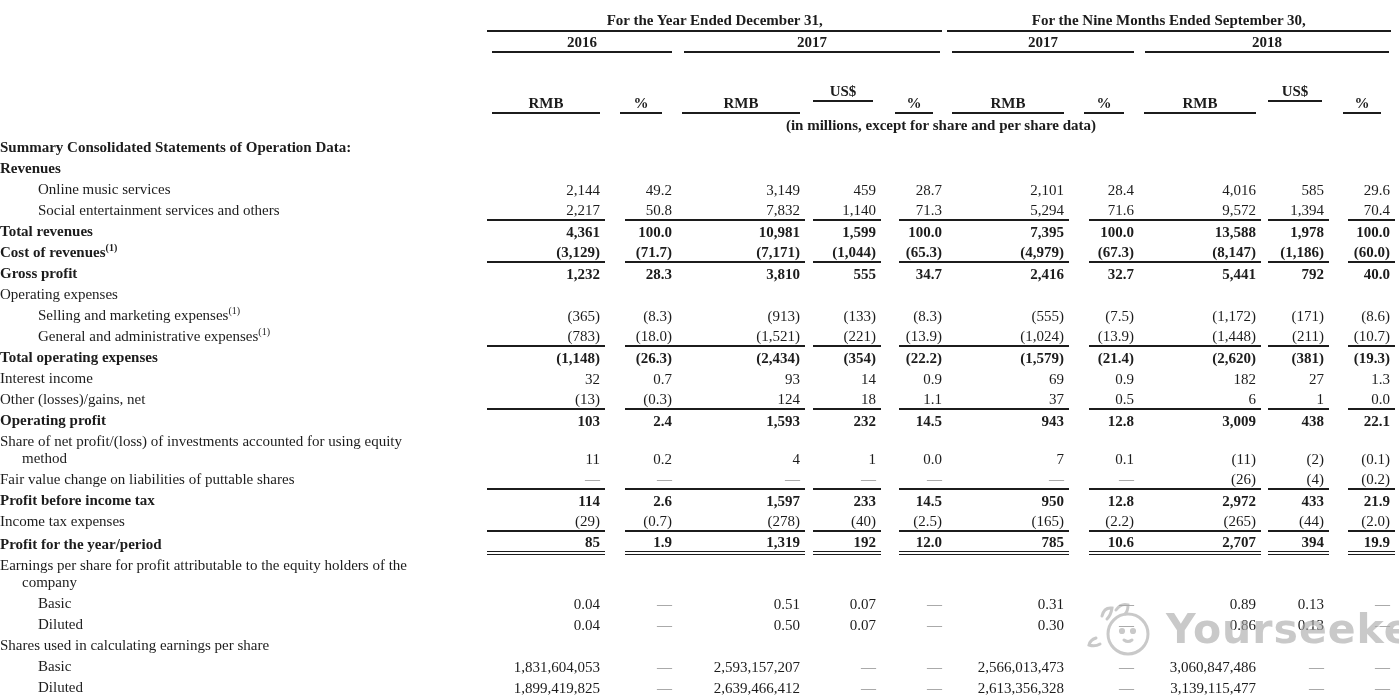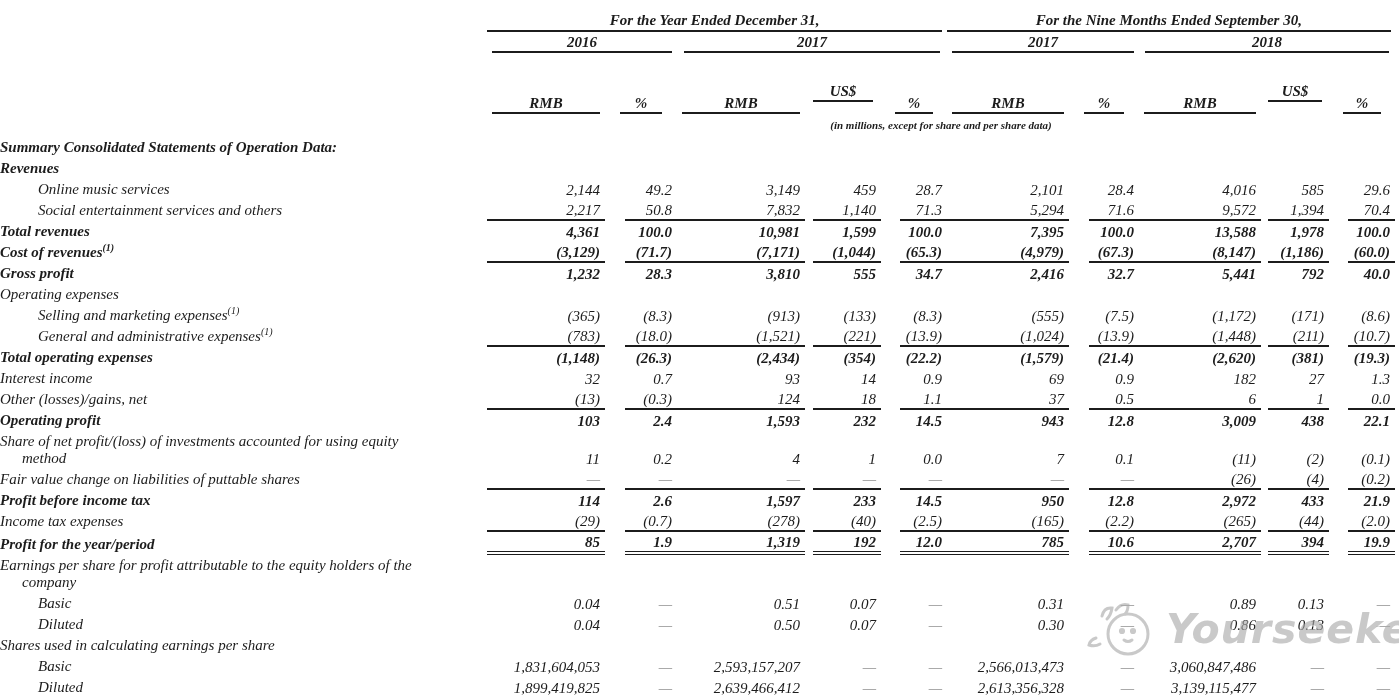--- a/index.html
+++ b/index.html
@@ -1,31 +1,31 @@
 <!DOCTYPE html>
 <html><head>
 <meta charset="utf-8">
 <style>
   html,body{margin:0;padding:0;background:#fff;}
   #page{position:relative;width:1399px;height:697px;background:#fff;overflow:hidden;
-        font-family:"Liberation Serif",serif;color:#1c1c1c;font-style:italic;}
+        font-family:"Liberation Serif",serif;color:#1c1c1c;}
   table{border-collapse:collapse;table-layout:fixed;width:1395px;margin-top:12px;
         font-size:15px;color:#1c1c1c;}
   *{box-sizing:border-box;}
   th{font-weight:bold;padding:0;vertical-align:bottom;}
   td{padding:0;}
 
   
   .h1d{border-bottom:2px solid #1c1c1c;text-align:center;padding:0 0 1px;width:99%;line-height:17px;}
   .yhd{border-bottom:2px solid #1c1c1c;text-align:center;width:95%;margin:0 auto;padding:2px 0 0;line-height:17px;}
   .chd{border-bottom:2px solid #1c1c1c;text-align:center;padding:18px 0 1px;line-height:16px;}
   th.c-rmb .chd{width:92%;margin:0 auto;}
   th.c-usd .chd{width:80%;margin:12px auto;}
   th.c-pct .chd{width:58%;margin:0 auto;}
-  .unitsd{text-align:center;font-weight:bold;padding:3px 0 4px;font-size:11px;line-height:16px;}
+  .unitsd{text-align:center;font-weight:bold;padding:3px 0 4px;font-size:15px;line-height:16px;}
 
   
   td.lbl{padding:2px 2px 2px 0;line-height:17px;vertical-align:bottom;}
   td.lbl.ind1{padding-left:38px;}
   .l2{padding-left:22px;}
   td.num{text-align:right;vertical-align:bottom;}
   .v{padding:2px 5px 2px 0;line-height:16px;min-height:10px;}
   .rmb .v{width:100%;}
   .usd .v{width:90%;margin-left:auto;}
   .pct .v{width:72%;margin-left:auto;}

